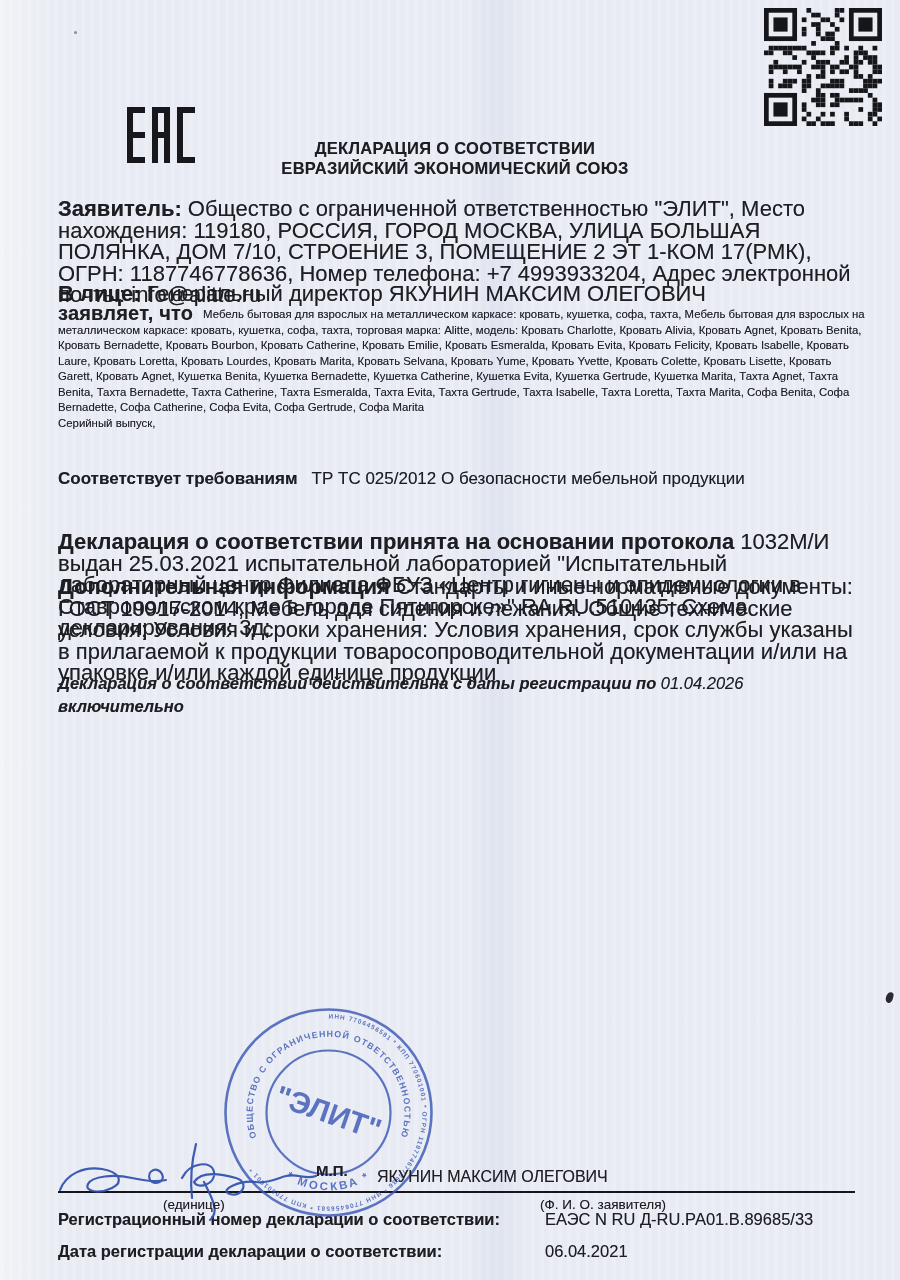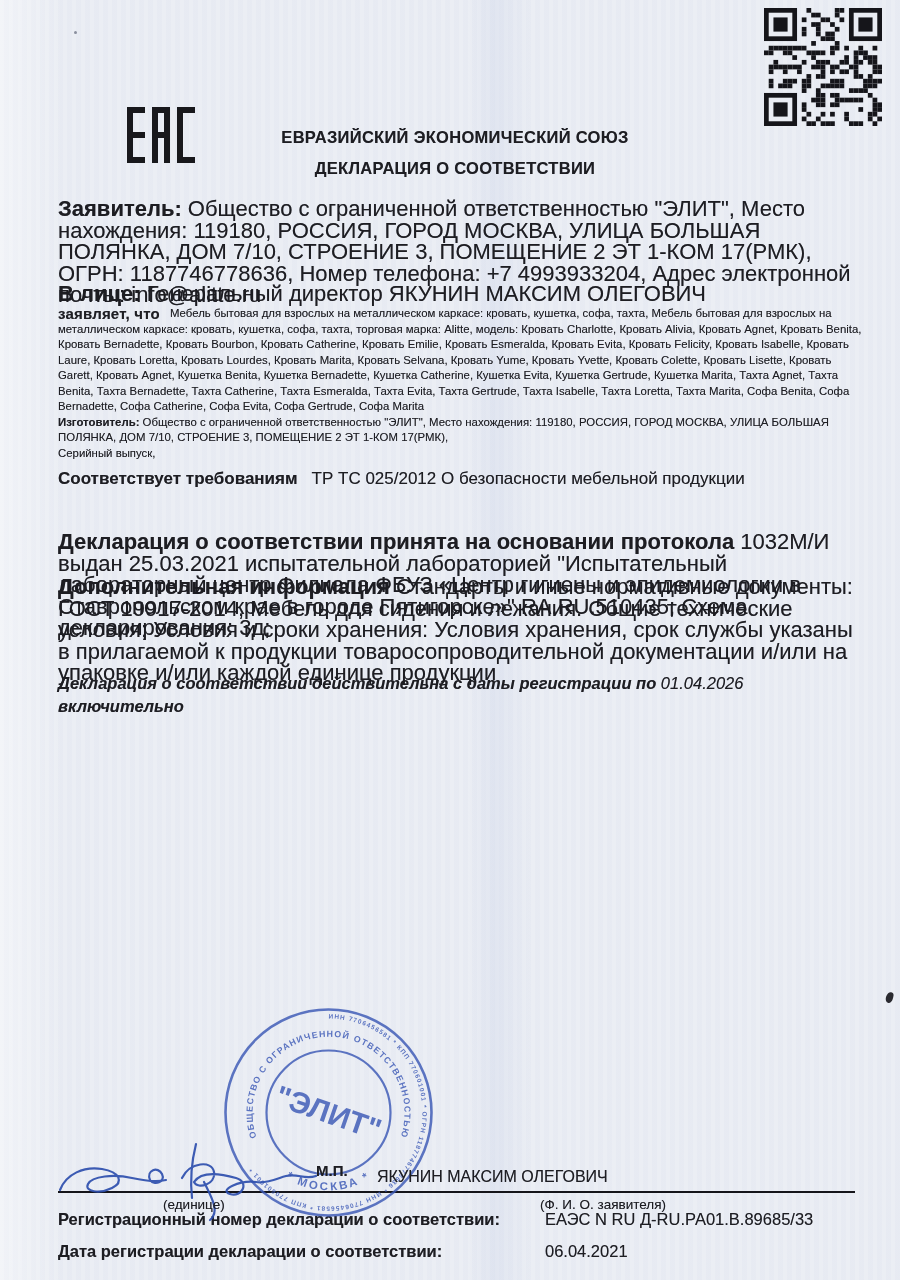--- a/index.html
+++ b/index.html
@@ -17,21 +17,21 @@
   .soft{text-shadow:0 0 .6px rgba(25,25,35,.45);}
   b,.b{font-weight:bold;}
   p{margin:0;}
   .header-block{left:140px;top:127px;width:630px;text-align:center;}
   .title{font-size:16.5px;font-weight:bold;letter-spacing:.3px;line-height:20px;}
   .title2{margin-top:11px;}
   .para{font-size:22px;line-height:21.6px;width:806px;}
   .applicant{left:58px;top:198px;}
   .inlice{left:58px;top:283px;}
   .declares{left:58px;top:306px;width:808px;font-size:11.4px;line-height:15.5px;color:#1e1e23;}
-  .declares .big-label{font-size:15px;font-weight:bold;letter-spacing:.2px;vertical-align:-2px;padding-right:10px;}
+  .declares .big-label{font-size:20px;font-weight:bold;letter-spacing:.2px;vertical-align:-2px;padding-right:10px;}
   .fine b{font-size:11.4px;}
   .complies{left:58px;top:468px;width:808px;font-size:17px;line-height:22px;}
   .complies .lbl{padding-right:14px;}
   .basis{left:58px;top:531px;}
   .additional{left:58px;top:576px;}
   .validity{left:58px;top:672px;font-size:16.5px;line-height:23px;width:806px;font-style:italic;}
   .validity .suffix{display:block;font-weight:bold;}
   .mp{left:316px;top:1162px;font-size:15px;font-weight:bold;z-index:6;}
   .signer-name{left:377px;top:1168px;font-size:16px;z-index:6;}
   .sig-line{left:58px;top:1191px;width:797px;height:2px;background:#15151a;z-index:2;}
@@ -253,31 +253,30 @@
       <rect x="37" y="0" width="6" height="56"></rect>
     <rect x="25" y="0" width="18" height="6"></rect>
       <rect x="25" y="25" width="18" height="6"></rect>
     <rect x="50" y="0" width="6" height="56"></rect>
       <rect x="50" y="0" width="18" height="6"></rect>
     <rect x="50" y="50" width="18" height="6"></rect>
   </g>
 </svg>
 
 <div class="abs header-block soft">
+  <div class="title title2">ДЕКЛАРАЦИЯ О СООТВЕТСТВИИ</div>
   <div class="title">ЕВРАЗИЙСКИЙ ЭКОНОМИЧЕСКИЙ СОЮЗ</div>
-  <div class="title title2">ДЕКЛАРАЦИЯ О СООТВЕТСТВИИ</div>
 </div>
 
 <p class="abs para applicant soft"><b>Заявитель:</b><span> Общество с ограниченной ответственностью "ЭЛИТ", Место нахождения: 119180, РОССИЯ, ГОРОД МОСКВА, УЛИЦА БОЛЬШАЯ ПОЛЯНКА, ДОМ 7/10, СТРОЕНИЕ 3, ПОМЕЩЕНИЕ 2 ЭТ 1-КОМ 17(РМК), ОГРН: 1187746778636, Номер телефона: +7 4993933204, Адрес электронной почты: info@alitte.ru</span></p>
 
 <p class="abs para inlice soft"><b>В лице:</b><span> Генеральный директор ЯКУНИН МАКСИМ ОЛЕГОВИЧ</span></p>
 
 <div class="abs declares fine soft">
   <p><span class="big-label">заявляет, что</span><span>Мебель бытовая для взрослых на металлическом каркасе: кровать, кушетка, софа, тахта, Мебель бытовая для взрослых на металлическом каркасе: кровать, кушетка, софа, тахта, торговая марка: Alitte, модель: Кровать Charlotte, Кровать Alivia, Кровать Agnet, Кровать Benita, Кровать Bernadette, Кровать Bourbon, Кровать Catherine, Кровать Emilie, Кровать Esmeralda, Кровать Evita, Кровать Felicity, Кровать Isabelle, Кровать Laure, Кровать Loretta, Кровать Lourdes, Кровать Marita, Кровать Selvana, Кровать Yume, Кровать Yvette, Кровать Colette, Кровать Lisette, Кровать Garett, Кровать Agnet, Кушетка Benita, Кушетка Bernadette, Кушетка Catherine, Кушетка Evita, Кушетка Gertrude, Кушетка Marita, Тахта Agnet, Тахта Benita, Тахта Bernadette, Тахта Catherine, Тахта Esmeralda, Тахта Evita, Тахта Gertrude, Тахта Isabelle, Тахта Loretta, Тахта Marita, Софа Benita, Софа Bernadette, Софа Catherine, Софа Evita, Софа Gertrude, Софа Marita</span></p>
-  <p><b>Изготовитель:</b><span> Общество с ограниченной ответственностью "ЭЛИТ", Место нахождения: 119180, РОССИЯ, ГОРОД МОСКВА, УЛИЦА БОЛЬШАЯ ПОЛЯНКА, ДОМ 7/10, СТРОЕНИЕ 3, ПОМЕЩЕНИЕ 2 ЭТ 1-КОМ 17(РМК),</span></p>
   <p>Серийный выпуск,</p>
 </div>
 
 <p class="abs complies soft"><b class="lbl">Соответствует требованиям</b><span>ТР ТС 025/2012 О безопасности мебельной продукции</span></p>
 
 <p class="abs para basis soft"><b>Декларация о соответствии принята на основании протокола</b><span> 1032М/И выдан 25.03.2021 испытательной лабораторией "Испытательный лабораторный центр Филиала ФБУЗ «Центр гигиены и эпидемиологии в Ставропольском крае в городе Пятигорске»" RA.RU.510435; Схема декларирования: 3д;</span></p>
 
 <p class="abs para additional soft"><b>Дополнительная информация</b><span> Стандарты и иные нормативные документы: ГОСТ 19917-2014, Мебель для сидения и лежания. Общие технические условия; Условия и сроки хранения: Условия хранения, срок службы указаны в прилагаемой к продукции товаросопроводительной документации и/или на упаковке и/или каждой единице продукции</span></p>
 
 <p class="abs validity soft"><b>Декларация о соответствии действительна с даты регистрации по</b><span> 01.04.2026</span><span class="suffix">включительно</span></p>

